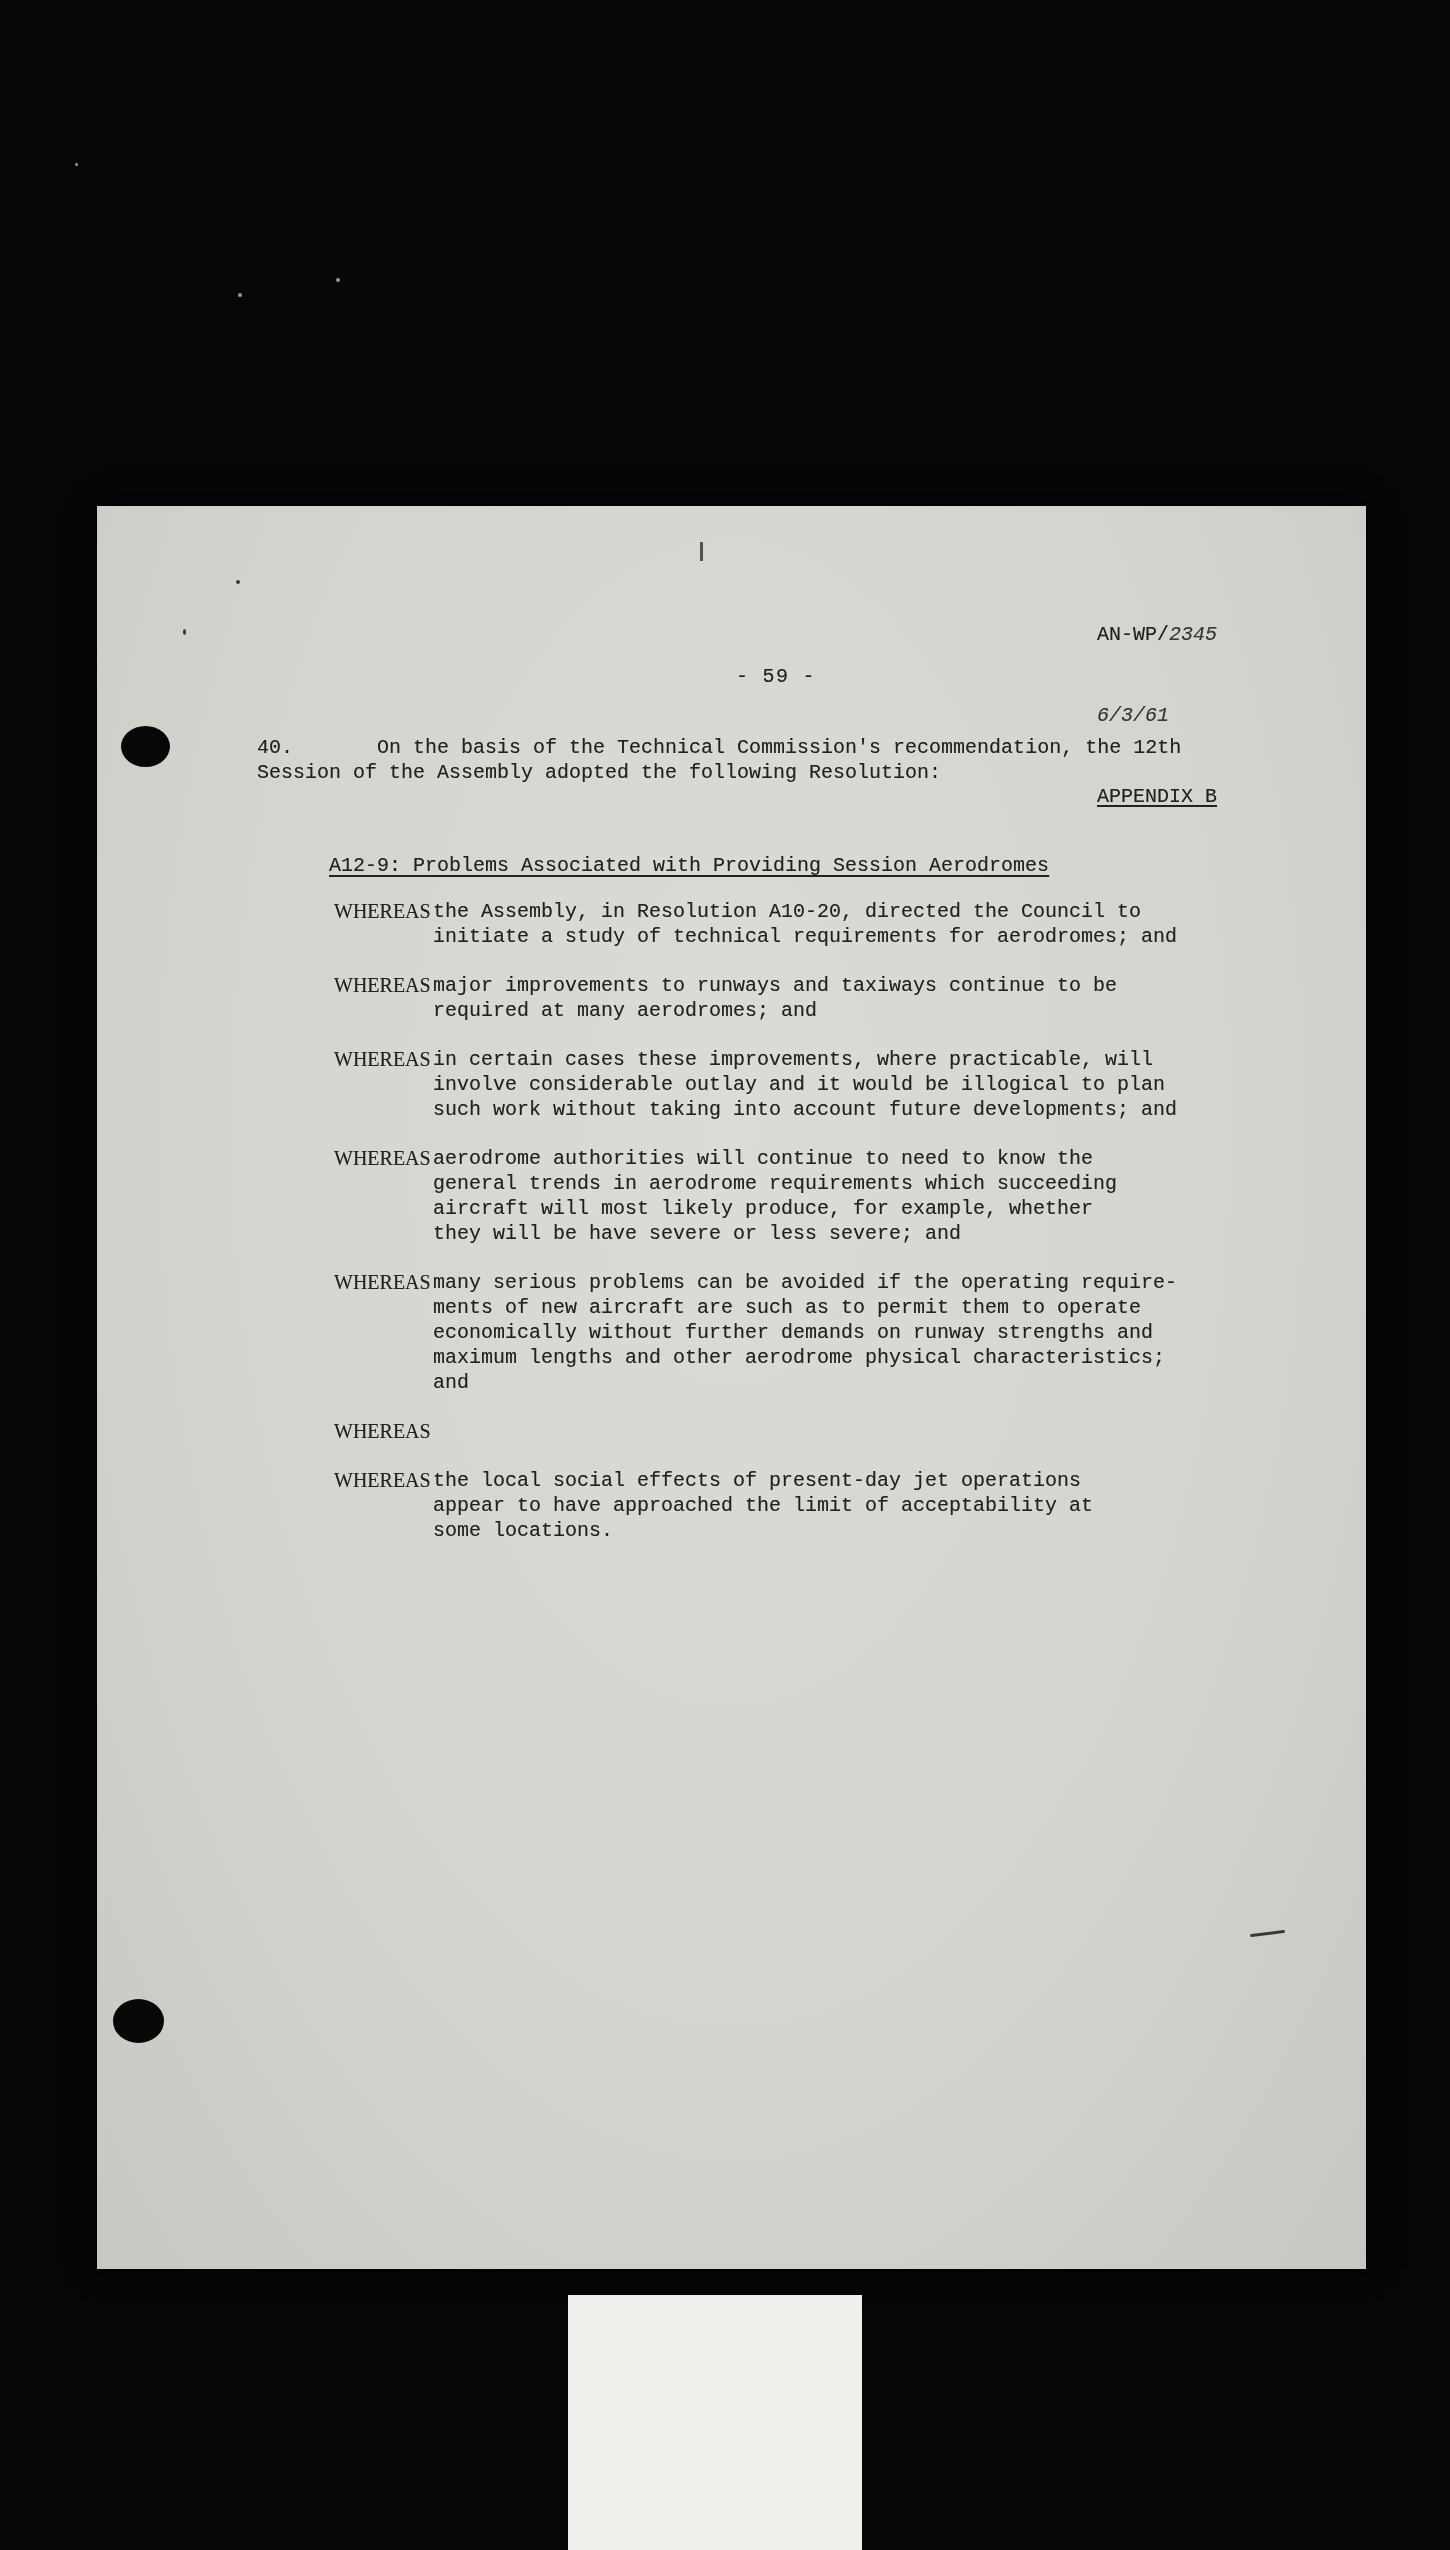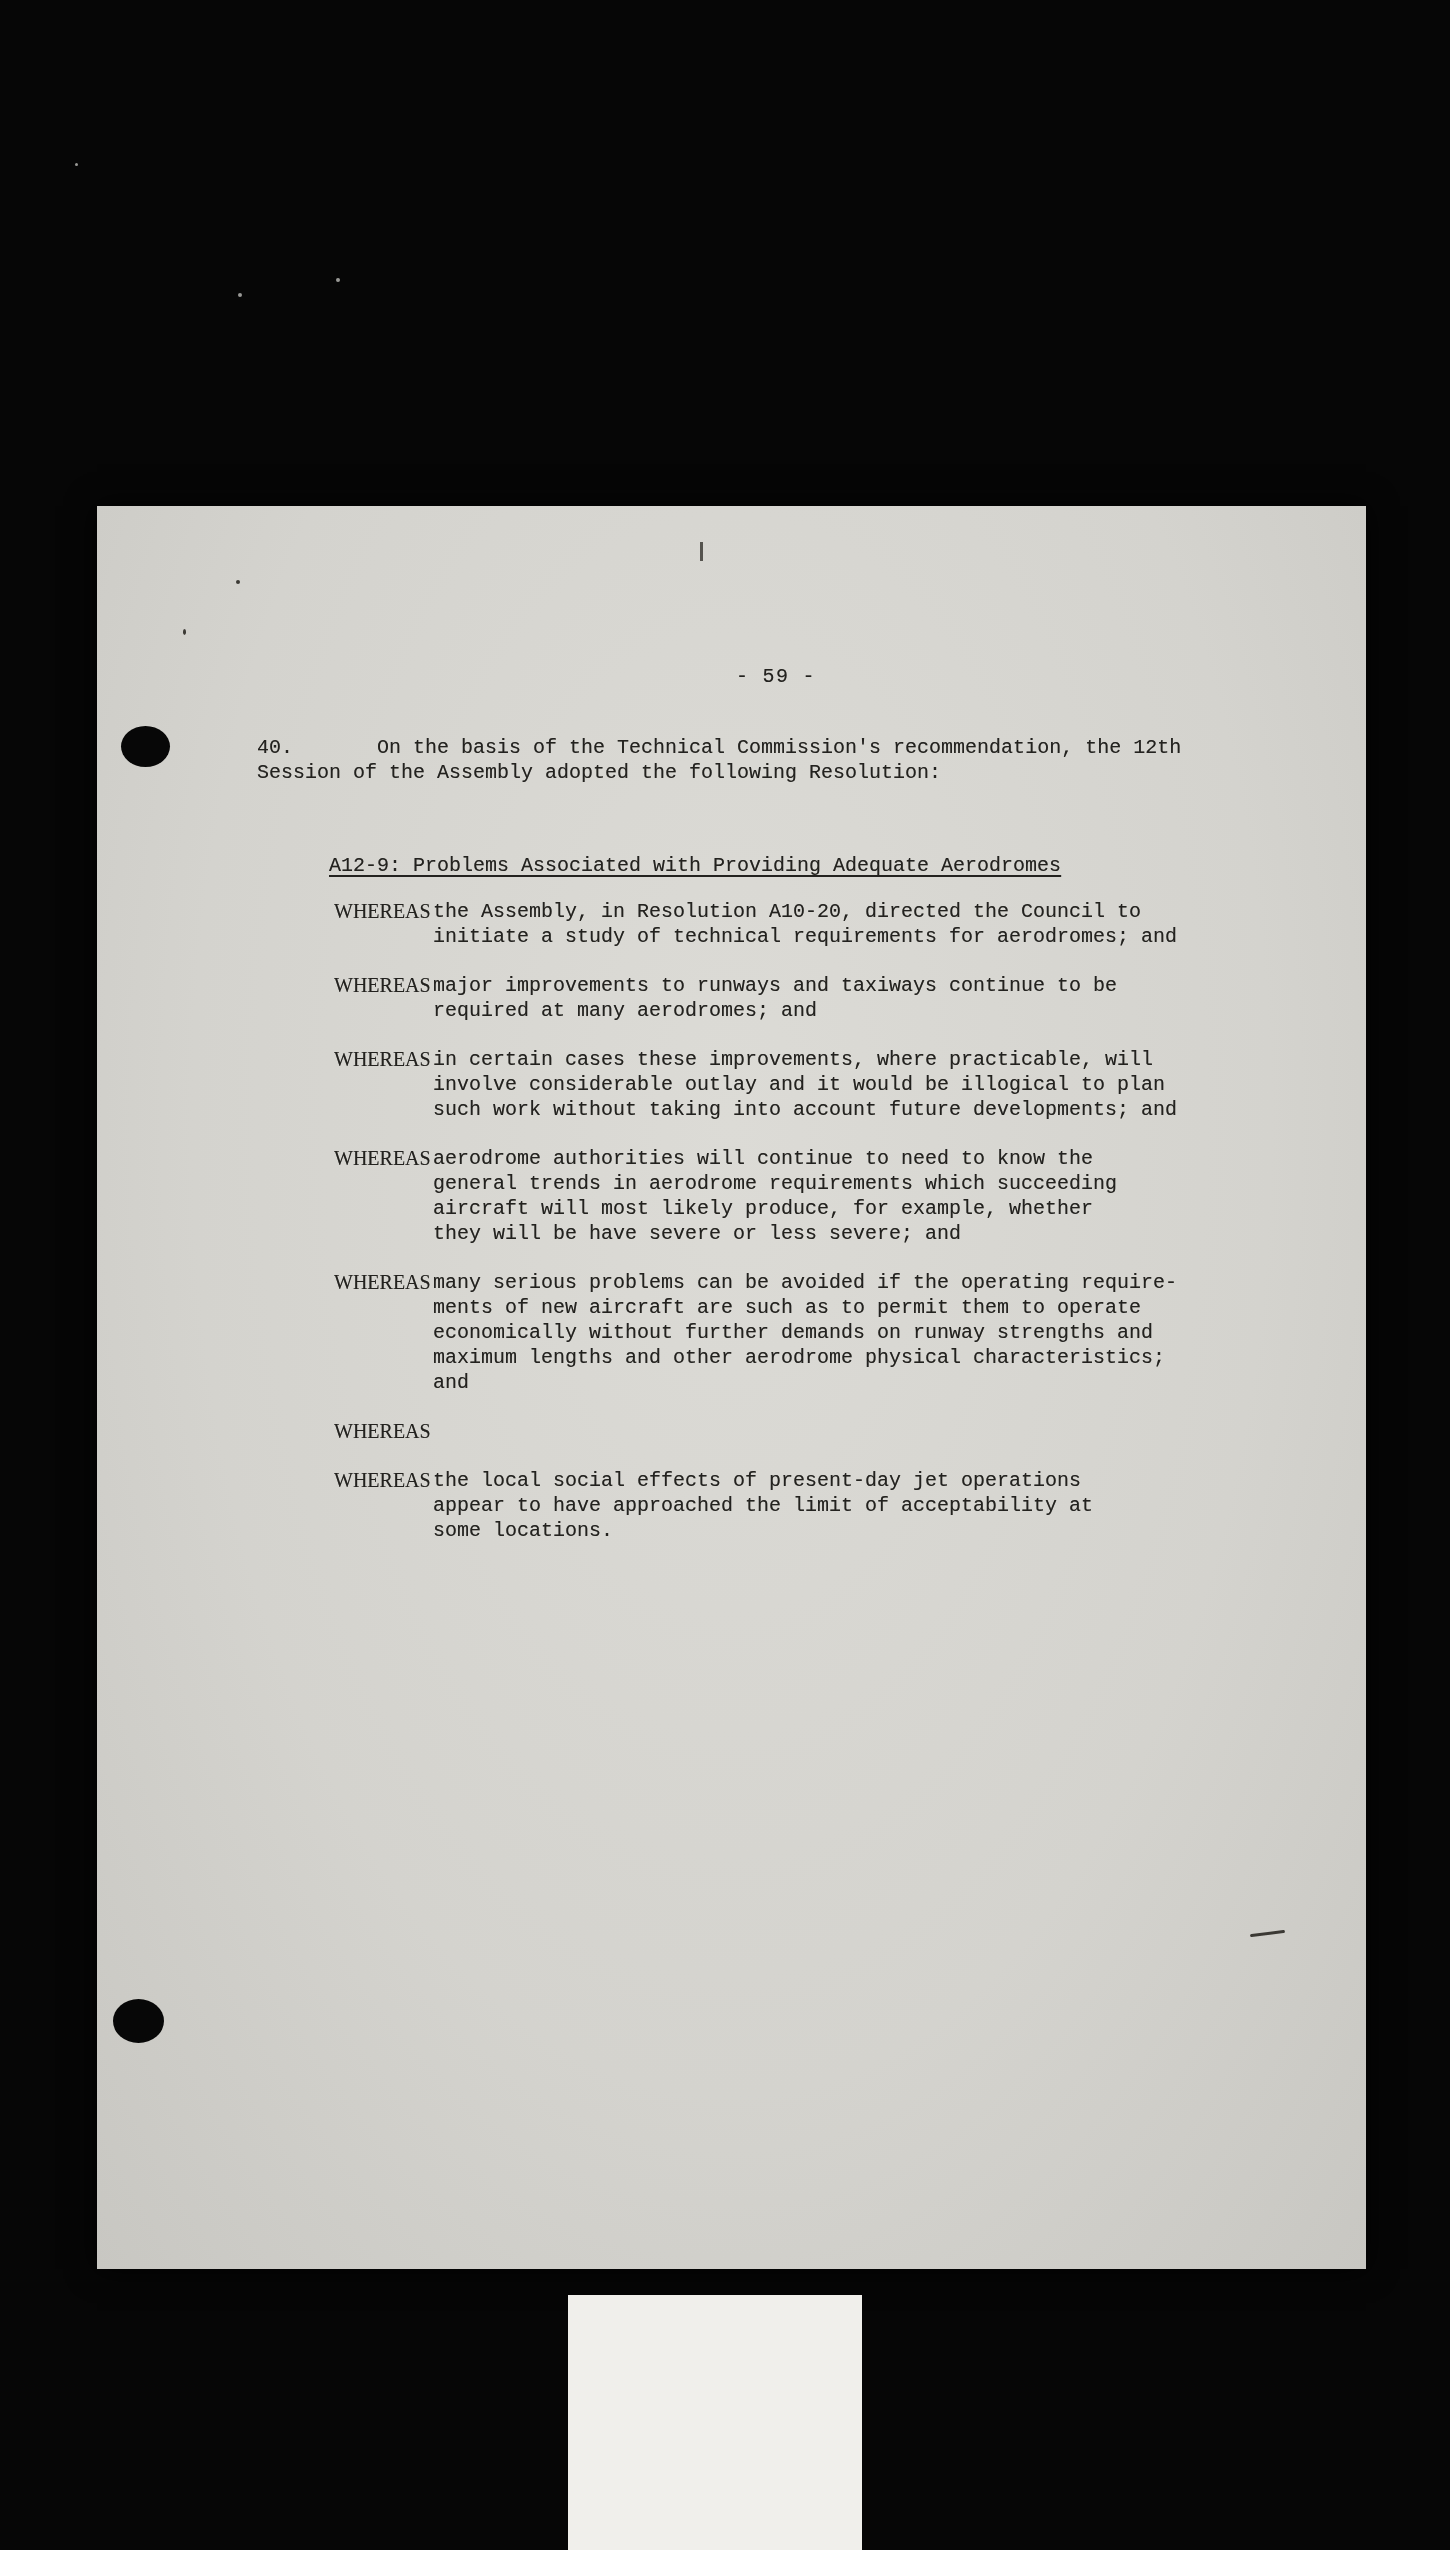--- a/index.html
+++ b/index.html
@@ -139,29 +139,34 @@
   <div class="page">
 
     <div class="punch" style="left:24px;top:220px;width:49px;height:41px;"></div>
     <div class="punch" style="left:16.3px;top:1493px;width:51px;height:44px;"></div>
 
     <div class="tick"></div>
     <div class="page-mark" style="left:139px;top:74px;width:4.4px;height:4.4px;border-radius:50%;"></div>
     <div class="page-mark" style="left:86px;top:123px;width:3.1px;height:5.6px;border-radius:50%;"></div>
     <div class="dash"></div>
 
+    <div class="hdr ink">
+      <div><span>AN-WP/</span><span class="hand">2345</span></div>
+      <div class="hand">6/3/61</div>
+      <div class="appendix">APPENDIX B</div>
+    </div>
 
     <div class="pagenum ink">- 59 -</div>
 
     <div class="content">
 
       <div class="para40 ink">40.       On the basis of the Technical Commission's recommendation, the 12th
 Session of the Assembly adopted the following Resolution:</div>
 
-      <div class="res-heading ink">A12-9:  Problems Associated with Providing Adequate Aerodromes</div>
+      <div class="res-heading ink">A12-9:  Problems Associated with Providing Session Aerodromes</div>
 
       <div class="clauses">
 
         <div class="clause ink">
           <span class="kw">WHEREAS</span>
           <span class="clause-text">the Assembly, in Resolution A10-20, directed the Council to
 initiate a study of technical requirements for aerodromes; and</span>
         </div>
 
         <div class="clause ink">

